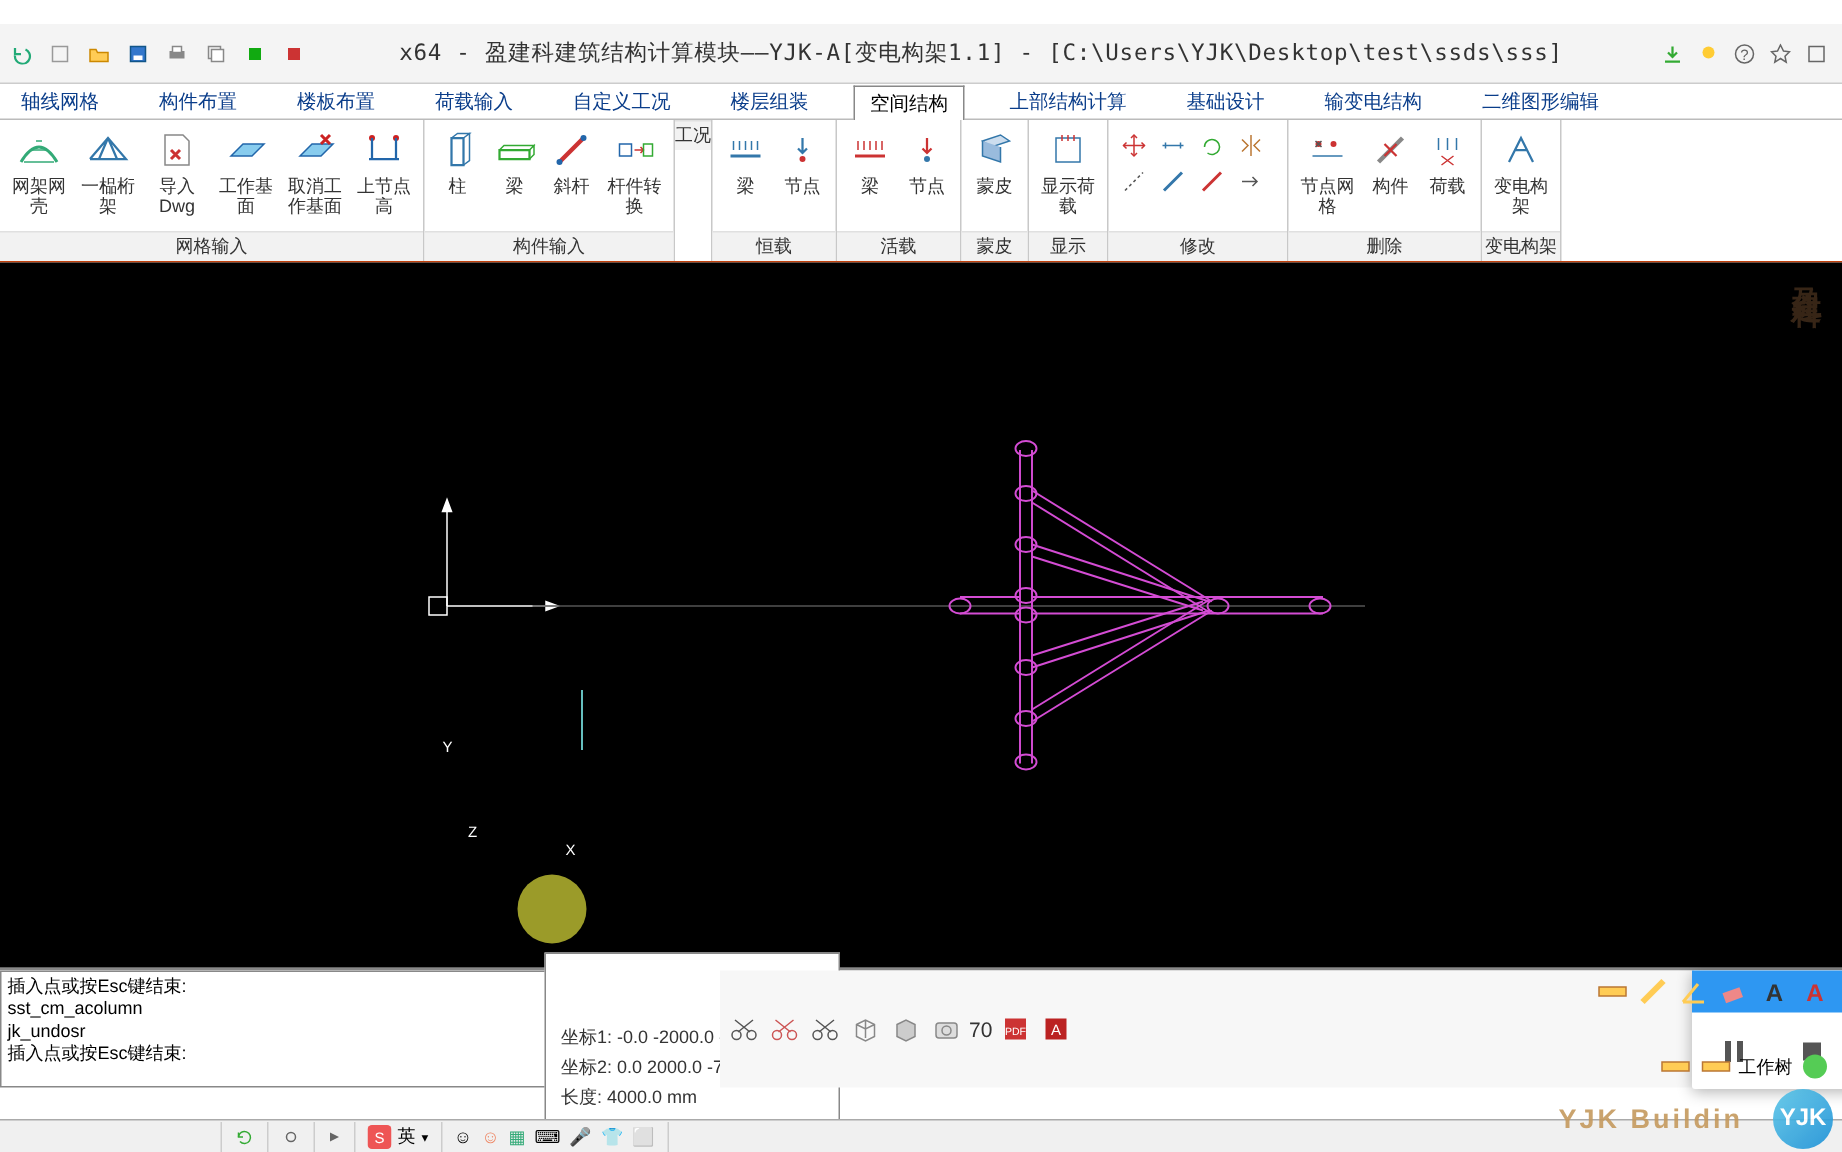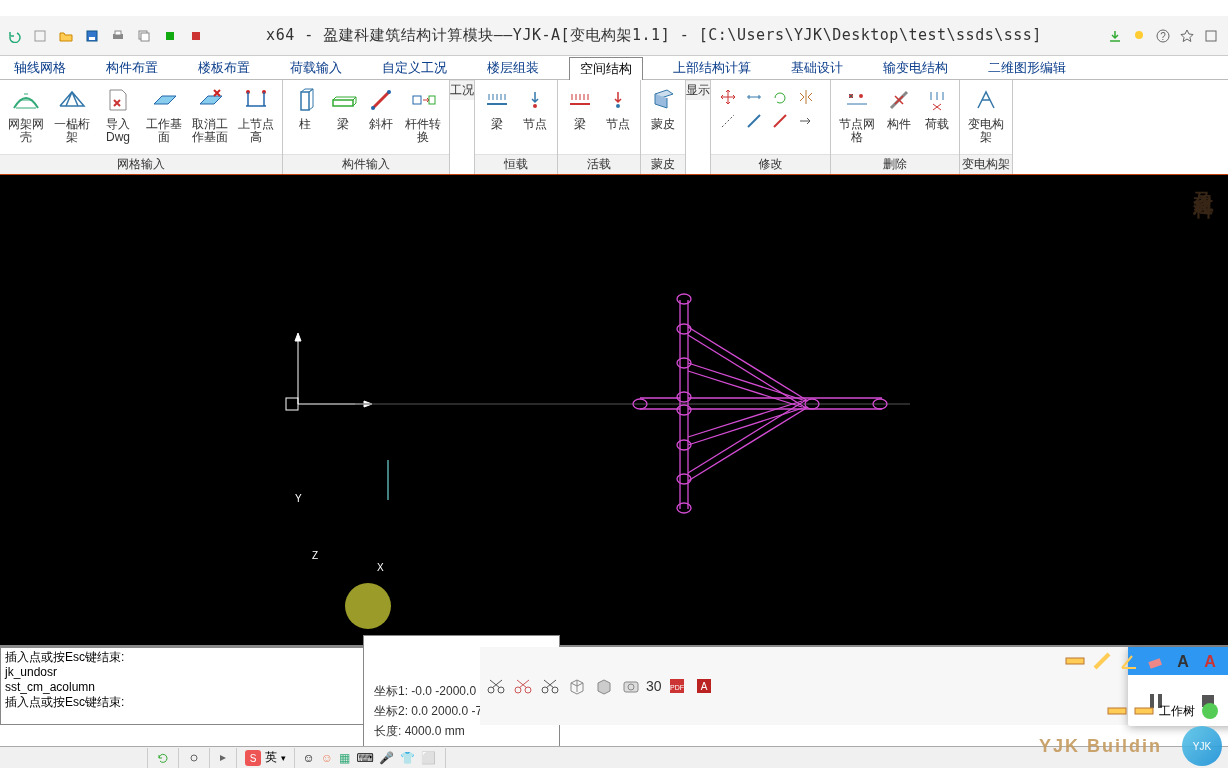--- a/index.html
+++ b/index.html
@@ -47,21 +47,21 @@
 
   .recorder { position:absolute; left:648px; top:0px; width:348px; height:79px; background:#fff; border-radius:2px; box-shadow:0 2px 10px rgba(0,0,0,0.3); }
   .rec-head { background:#2e97f2; color:#fff; height:28px; display:flex; align-items:center; justify-content:center; font-size:13px; position:relative; }
   .rec-body { height:51px; display:flex; align-items:center; gap:28px; padding:0 16px; }
   .rec-btn { width:24px; height:24px; display:flex; align-items:center; justify-content:center; color:#444; }
 
   .statusbar { position:absolute; left:0; bottom:0; width:1228px; height:22px; background:#f0f0f0; border-top:1px solid #aaa; display:flex; align-items:center; font-size:12px; }
   .statusbar .seg { padding:0 8px; border-right:1px solid #ccc; height:20px; display:flex; align-items:center; gap:4px; }
 
   .watermark { position:absolute; right:6px; bottom:2px; display:flex; align-items:center; gap:20px; opacity:0.9; }
-  .wm-logo { width:40px; height:40px; border-radius:50%; background:linear-gradient(135deg,#5bc6e8,#1a8fd6); display:flex; align-items:center; justify-content:center; color:#fff; font-weight:normal; font-size:10px; }
+  .wm-logo { width:40px; height:40px; border-radius:50%; background:linear-gradient(135deg,#5bc6e8,#1a8fd6); display:flex; align-items:center; justify-content:center; color:#fff; font-weight:bold; font-size:16px; }
   .wm-text { color:#c59a5e; font-weight:bold; letter-spacing:2px; font-size:18px; }
 
   svg { display:block; }
 </style>
 </head>
 <body>
 
 <div class="titlebar">
   <div class="qat">
     <span class="ic">
@@ -320,20 +320,31 @@
               <path d="M6 8v10l12 4V12" fill="#9bd" stroke="#37a"></path>
             </svg>
           </div>
           <div class="lbl">蒙皮</div>
         </div>
       </div>
     <div class="glabel">蒙皮</div>
   </div>
 
   <div class="rgroup">
+    <div class="rbtns">
+        <div class="rbtn">
+          <div class="icn">
+            <svg width="28" height="28">
+              <rect x="6" y="6" width="16" height="16" fill="none" stroke="#37a"></rect>
+              <path d="M10 4v4m4-4v4m4-4v4" stroke="#c33"></path>
+            </svg>
+          </div>
+          <div class="lbl">显示荷载</div>
+        </div>
+      </div>
     <div class="glabel">显示</div>
   </div>
 
 
   <div class="rgroup" style="min-width:120px">
     <div class="rbtns">
       <div class="tinytools">
         <div class="row">
           <span class="tiny">
               <svg width="18" height="18">
@@ -497,22 +508,22 @@
     <div>坐标1: -0.0 -2000.0 -700.0 mm</div>
     <div>坐标2: 0.0 2000.0 -700.0 mm</div>
     <div>长度: 4000.0 mm</div>
   </div>
 </div>
 
 <div class="cmdarea">
   <div style="display:flex;flex-direction:row;width:480px">
     <div class="cmdlog">
       <div>插入点或按Esc键结束:</div>
+      <div>sst_cm_acolumn</div>
       <div>jk_undosr</div>
-      <div>sst_cm_acolumn</div>
       <div>插入点或按Esc键结束:</div>
     </div>
     <div class="cmdline">
         <span>,0</span>
       </div>
   </div>
 
   <div class="bottomtools">
     <span class="bt">
         <svg width="20" height="20">
@@ -544,21 +555,21 @@
         <svg width="20" height="20">
           <path d="M4 7l6-3 6 3v8l-6 3-6-3z" fill="#ccc" stroke="#888"></path>
         </svg>
       </span>
     <span class="bt">
         <svg width="20" height="20">
           <rect x="3" y="6" width="14" height="10" rx="2" fill="#ddd" stroke="#888"></rect>
           <circle cx="10" cy="11" r="3" fill="none" stroke="#888"></circle>
         </svg>
       </span>
-    <span class="bt" style="width:auto;font-size:14px;color:#333">30</span>
+    <span class="bt" style="width:auto;font-size:14px;color:#333">70</span>
     <span class="bt">
         <svg width="20" height="20">
           <rect x="3" y="3" width="14" height="14" fill="#c33"></rect>
           <text x="10" y="14" text-anchor="middle" font-size="7" fill="#fff">PDF</text>
         </svg>
       </span>
     <span class="bt">
         <svg width="20" height="20">
           <rect x="3" y="3" width="14" height="14" fill="#b22"></rect>
           <text x="10" y="14" text-anchor="middle" font-size="10" fill="#fff">A</text>

